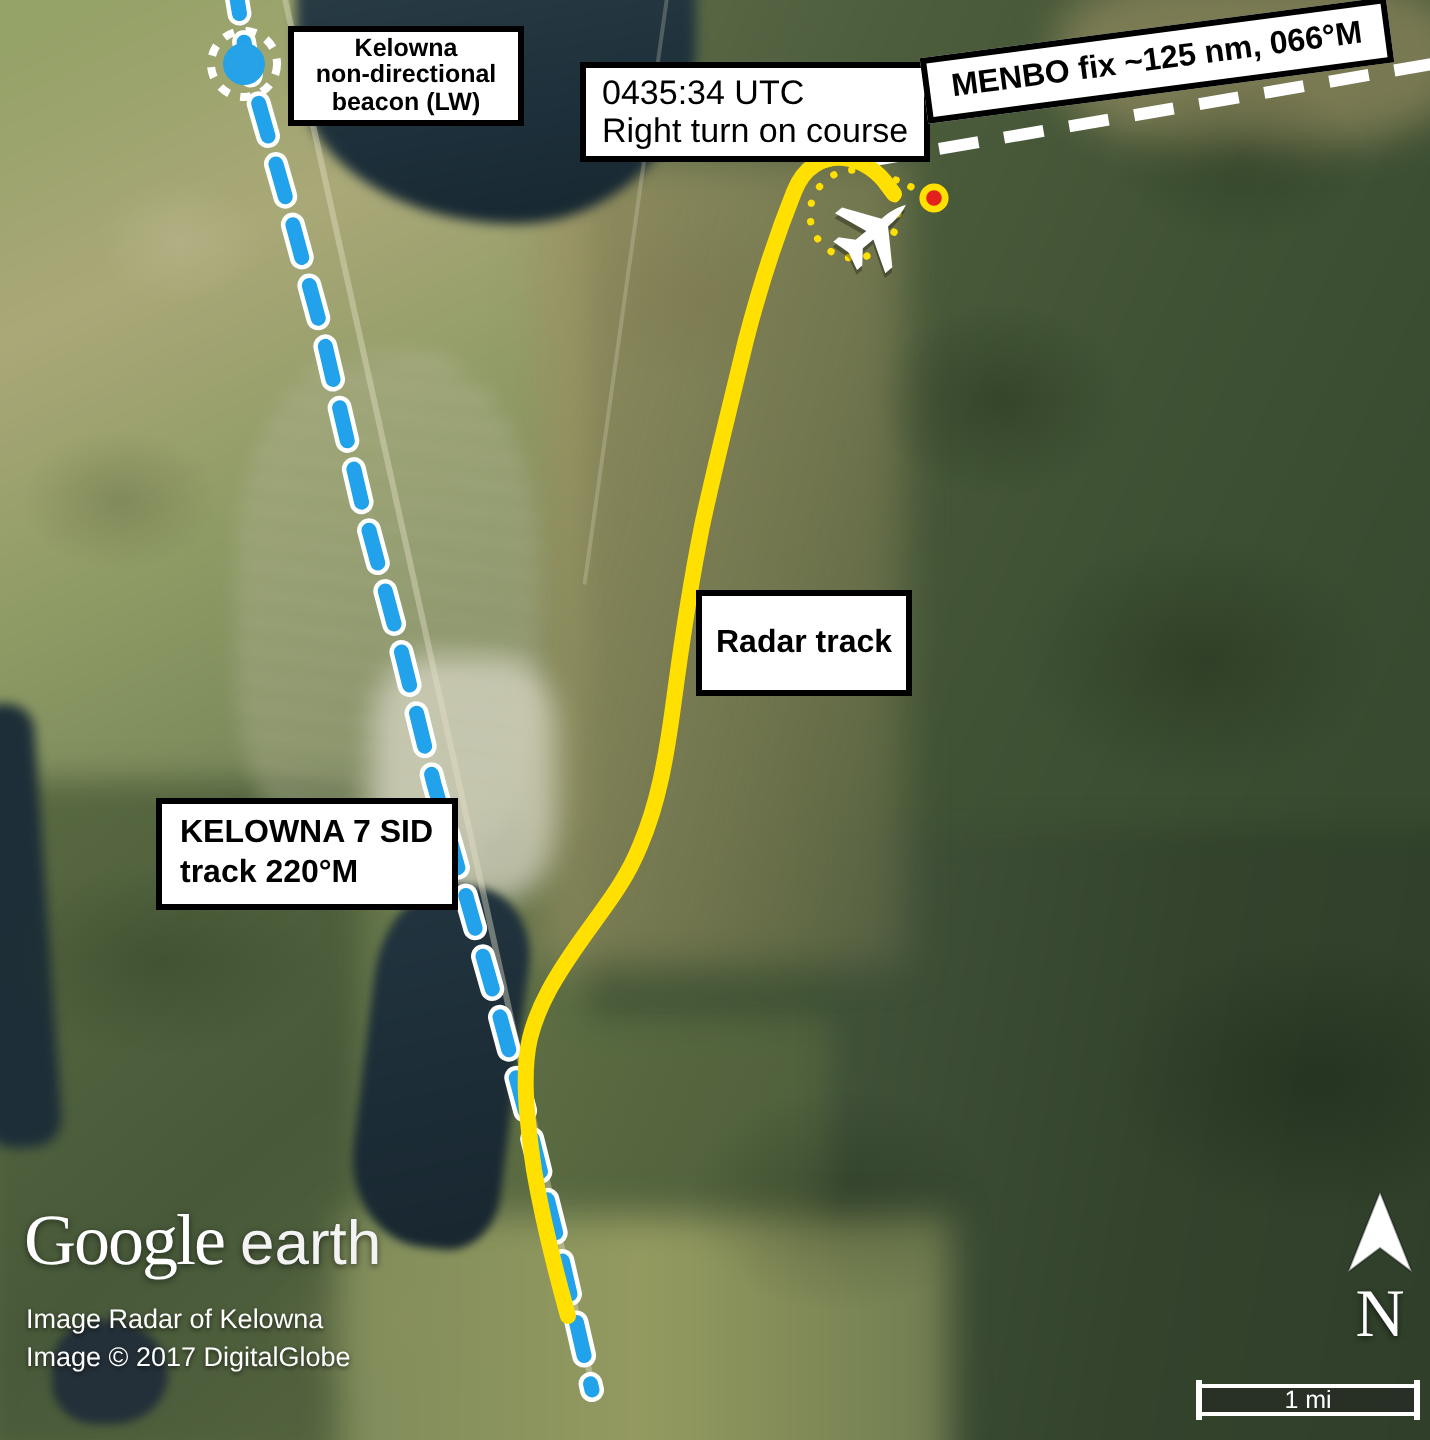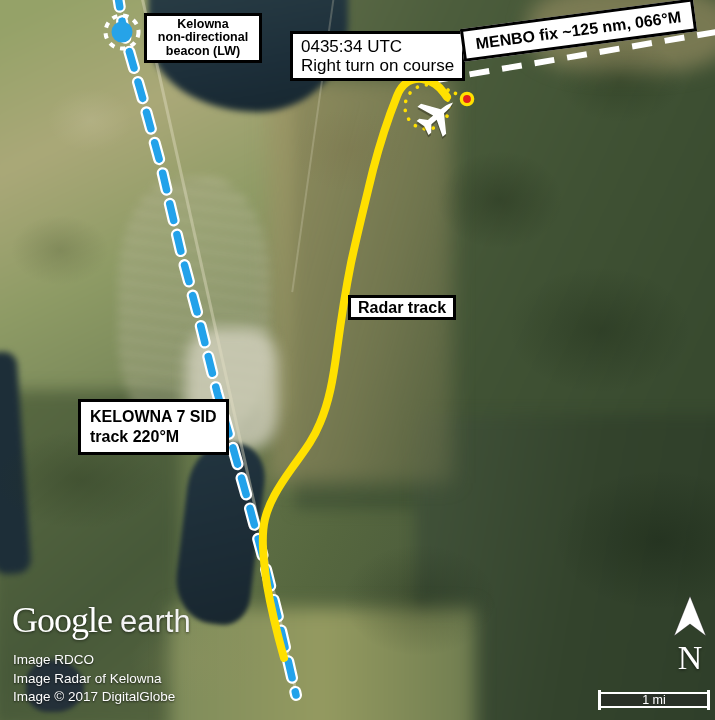--- a/index.html
+++ b/index.html
@@ -60,21 +60,21 @@
 
   
   .box { position:absolute; background:#fff; border:3px solid #000; color:#000; white-space:nowrap; z-index:5; }
   .box .ln { display:block; }
   #ndb-box   { left:144px; top:13px; width:118px; text-align:center;
                font-weight:700; font-size:12.5px; line-height:13.4px; padding:2px 0; }
   #turn-box  { left:251px; top:31px; font-size:17px; line-height:19px; padding:3px 8px;margin-left:39px; }
   #menbo-box { left:462px; top:29px; font-weight:700; font-size:16px; line-height:19px; padding:4px 11px;
                transform:rotate(-7.5deg); transform-origin:0 50%; }
   #wreck-box { left:472px; top:106px; font-weight:700; font-size:15.5px; line-height:18px; padding:2px 7px; }
-  #radar-box { left:348px; top:295px; font-weight:700; font-size:16px; line-height:19px; padding:0 7px; }
+  #radar-box { left:348px; top:295px; font-weight:700; font-size:16px; line-height:19px; padding:14px 7px; }
   #sid-box   { left:78px;  top:399px; font-weight:700; font-size:16px; line-height:20px; padding:5px 9px; }
 
   
   #logo { position:absolute; left:12px; top:599px; display:flex; align-items:baseline; gap:8px; z-index:4;
           text-shadow:0 1px 3px rgba(0,0,0,.55); }
   #logo .g1 { font-family:"Liberation Serif", serif; font-size:36px; color:#fff; letter-spacing:-1px; }
   #logo .g2 { font-size:31px; color:#f3f3f3; }
   #attrib { position:absolute; left:13px; top:651px; color:#fdfdfd; font-size:13.5px; line-height:18.5px;
             text-shadow:0 1px 2px rgba(0,0,0,.65); z-index:4; }
 
@@ -165,21 +165,20 @@
     <span class="ln">KELOWNA 7 SID</span>
     <span class="ln">track 220°M</span>
   </div>
 
   <div id="logo">
     <span class="g1">Google</span>
     <span class="g2">earth</span>
   </div>
 
   <div id="attrib">
-    <div>Image RDCO</div>
     <div>Image Radar of Kelowna</div>
     <div>Image © 2017 DigitalGlobe</div>
   </div>
 
   <div id="north">
     <svg width="32" height="40" viewBox="0 0 32 40">
       <polygon points="16,0 32,40 16,28 0,40" fill="#ffffff" stroke="rgba(0,0,0,.35)" stroke-width="1"></polygon>
     </svg>
     <span class="nl">N</span>
   </div>

